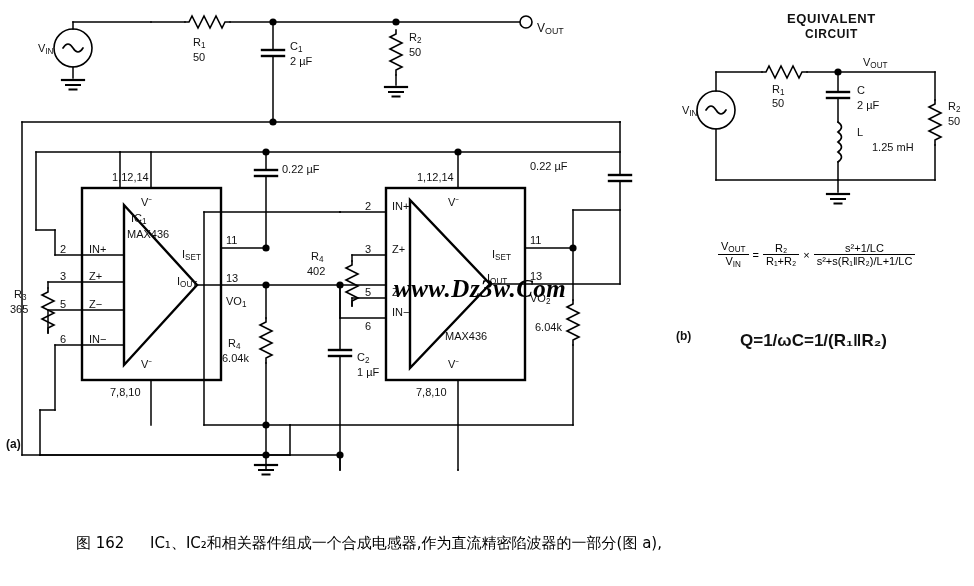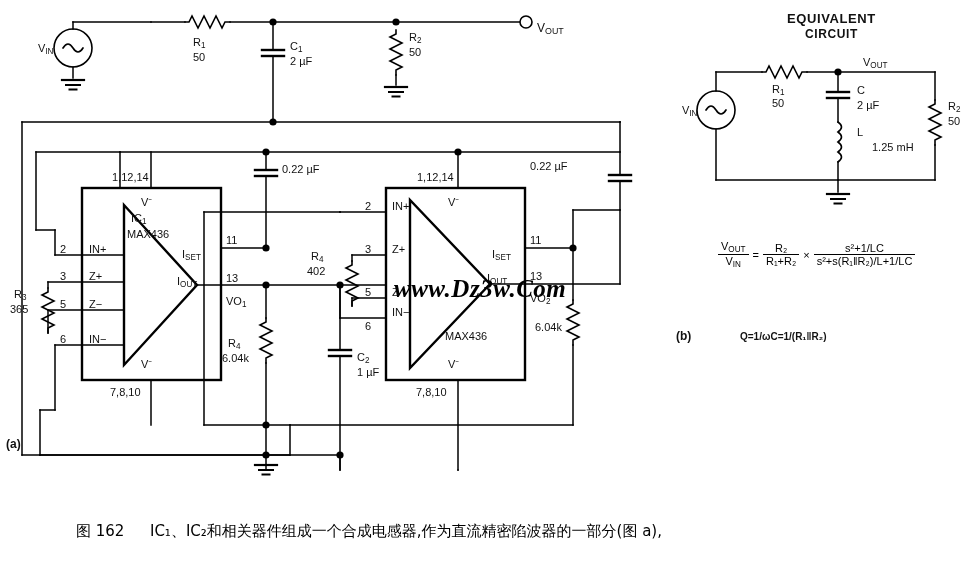--- a/index.html
+++ b/index.html
@@ -5,21 +5,21 @@
   html,body{margin:0;padding:0;background:#ffffff;}
   body{width:974px;height:586px;overflow:hidden;
        font-family:"Liberation Sans", sans-serif;color:#000;}
   #root{position:relative;width:974px;height:586px;background:#fff;}
   svg.sheet{position:absolute;left:0;top:0;width:974px;height:586px;}
   .lbl{position:absolute;font-family:"Liberation Sans", sans-serif;
        font-size:11px;line-height:1.12;color:#111;white-space:nowrap;}
   .lbl.bold{font-weight:bold;}
   .sub{font-size:0.74em;vertical-align:-0.25em;}
   .caption{position:absolute;font-family:"DejaVu Sans", sans-serif;
-           font-size:15px;color:#000;white-space:nowrap;}
+           font-size:15px;color:#000;white-space:nowrap;margin-top:12px;}
   .wmark{position:absolute;font-family:"Liberation Serif", serif;
          font-style:italic;font-weight:bold;font-size:25px;color:#000000;
          letter-spacing:0.5px;white-space:nowrap;}
   .frac{position:absolute;display:inline-block;text-align:center;font-size:11px;}
   .frac .num{display:block;padding:0 3px;}
   .frac .den{display:block;border-top:1.4px solid #000;padding:0 3px;}
   .eqrow{position:absolute;display:flex;align-items:center;gap:4px;font-size:11px;}
 </style>
 </head>
 <body>
@@ -333,21 +333,21 @@
       <span class="num">R₂</span>
       <span class="den">R₁+R₂</span>
     </span>
     <span>×</span>
     <span class="frac" style="position:relative;">
       <span class="num">s²+1/LC</span>
       <span class="den">s²+s(R₁‖R₂)/L+1/LC</span>
     </span>
   </div>
 
-  <div class="lbl bold" style="left:740px;top:331px;font-size:10px;">Q=1/ωC=1/(R₁‖R₂)</div>
+  <div class="lbl bold" style="left:740px;top:331px;font-size:17px;">Q=1/ωC=1/(R₁‖R₂)</div>
   <div class="lbl bold" style="left:676px;top:330px;font-size:12px;">(b)</div>
 
   <div class="caption" style="left:76px;top:522px;">
     <span>图 162</span>
     <span style="display:inline-block;width:16px;"></span>
     <span>IC₁、IC₂和相关器件组成一个合成电感器,作为直流精密陷波器的一部分(图 a),</span>
   </div>
 
 </div>
 

